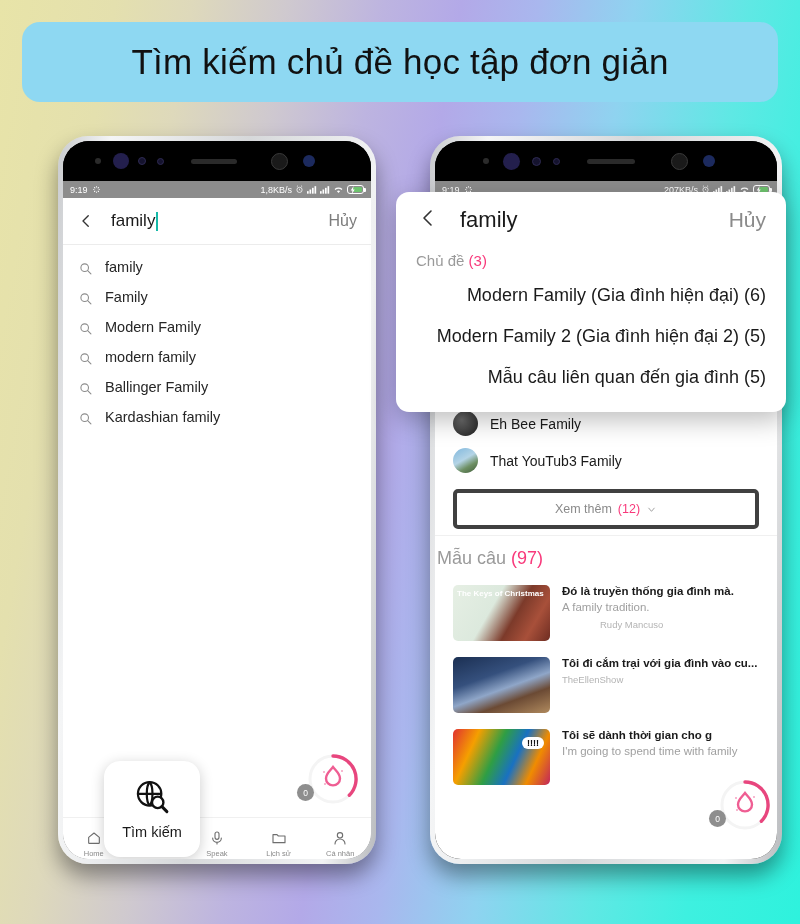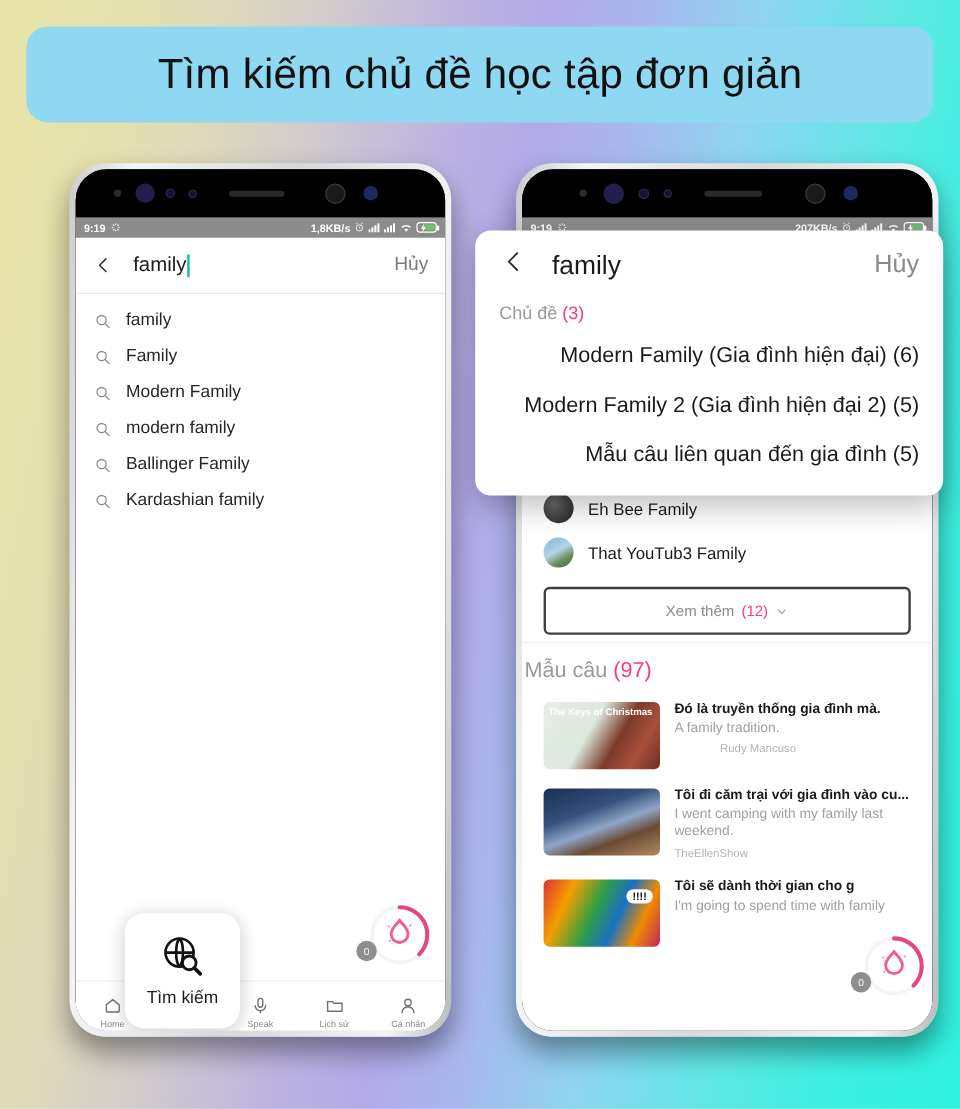--- a/index.html
+++ b/index.html
@@ -68,21 +68,21 @@
   }
 
   
   .status-bar {
     height: 17px;
     background: #8c8c8c;
     display: flex; align-items: center;
     padding: 0 7px;
     color: #fff;
     font-size: 9px;
-    font-weight: bold;
+    font-weight: normal;
   }
   .status-left { display: flex; align-items: center; gap: 4px; }
   .status-right { margin-left: auto; display: flex; align-items: center; gap: 3px; }
   .sb-ico { display: inline-flex; align-items: center; }
   .battery {
     width: 17px; height: 9px;
     border: 1.2px solid #fff;
     border-radius: 3px;
     position: relative;
     display: inline-block;
@@ -221,21 +221,21 @@
     flex: 0 0 auto;
     overflow: hidden;
     display: flex; align-items: center; justify-content: center;
     font-size: 9px; font-weight: bold;
   }
   .ch-name { font-size: 14px; color: #1a1a1a; }
 
   .see-more-btn {
     margin: 10px 18px 6px;
     height: 40px;
-    border: 2px solid #404040;
+    border: 4px solid #404040;
     border-radius: 5px;
     display: flex; align-items: center; justify-content: center;
     gap: 6px;
     font-size: 12.5px;
     color: #8a8a8a;
   }
 
   .divider-line { height: 1px; background: #f0f0f0; margin: 4px 0 0; }
 
   .sentence-row {
@@ -623,21 +623,20 @@
           <span class="sent-vi" style="display:block;">Đó là truyền thống gia đình mà.</span>
           <span class="sent-en" style="display:block;">A family tradition.</span>
           <span class="sent-src" style="display:block;padding-left:38px;">Rudy Mancuso</span>
         </span>
       </div>
 
       <div class="sentence-row">
         <span class="sent-thumb thumb-stage"></span>
         <span class="sent-body">
           <span class="sent-vi" style="display:block;">Tôi đi cắm trại với gia đình vào cu...</span>
-          <span class="sent-en" style="display:block;">I went camping with my family last weekend.</span>
           <span class="sent-src" style="display:block;">TheEllenShow</span>
         </span>
       </div>
 
       <div class="sentence-row">
         <span class="sent-thumb thumb-flags">
           <span class="bubble">!!!!</span>
         </span>
         <span class="sent-body">
           <span class="sent-vi" style="display:block;">Tôi sẽ dành thời gian cho g</span>

